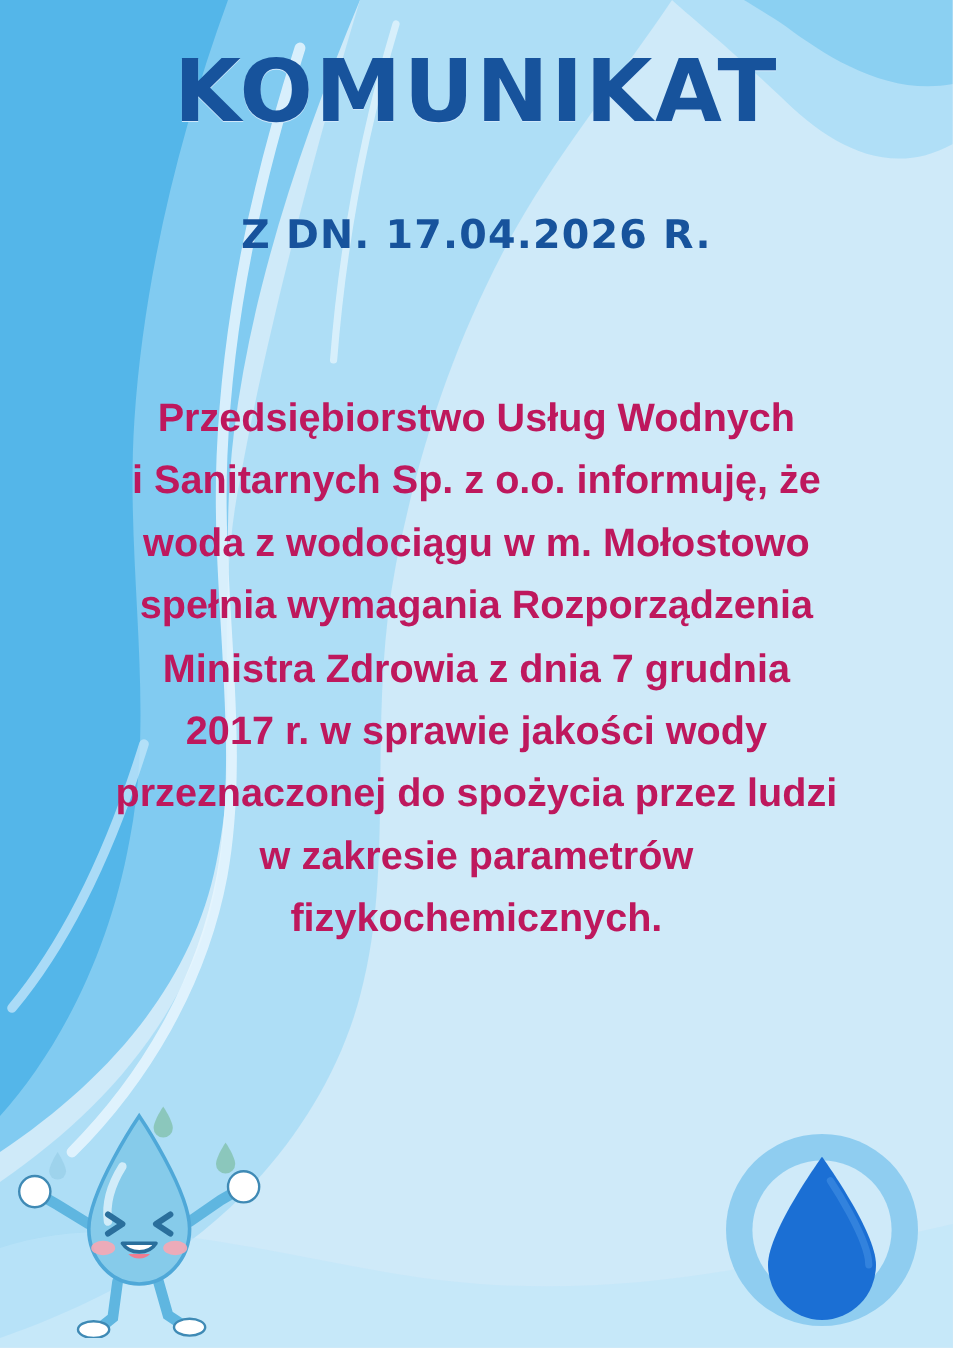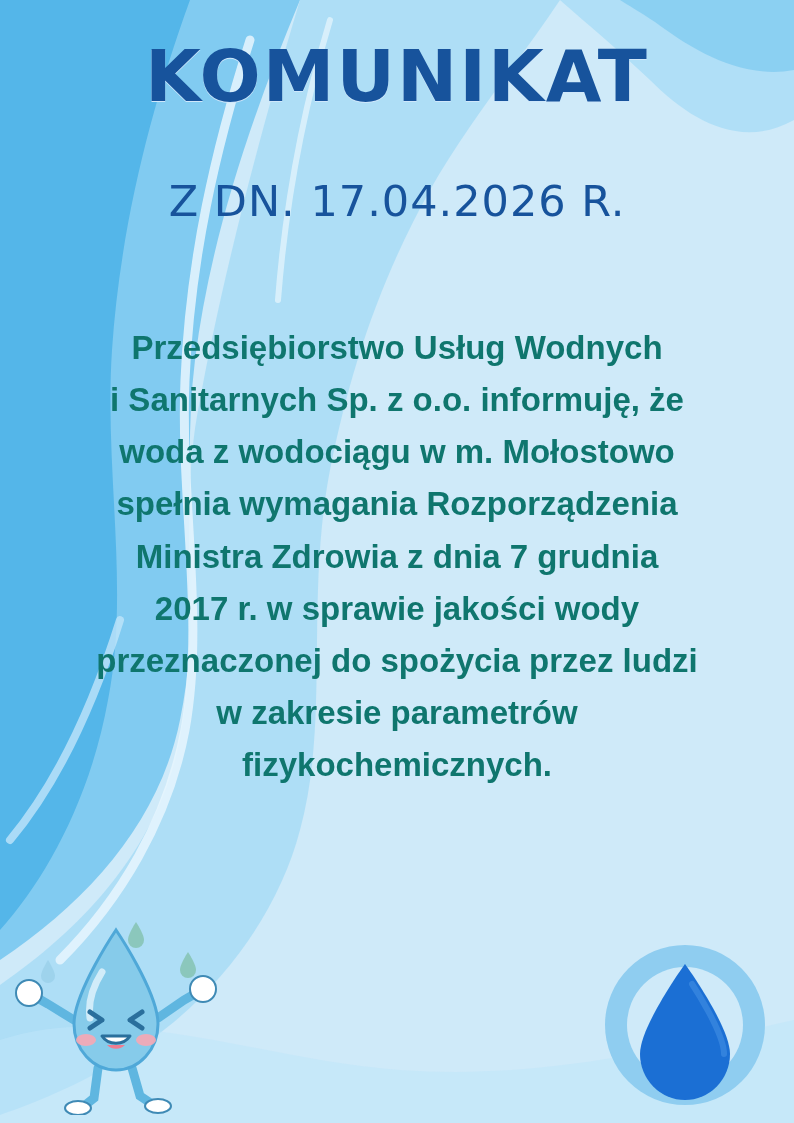--- a/index.html
+++ b/index.html
@@ -46,38 +46,38 @@
     font-size: 72px;
     line-height: 1.0;
     letter-spacing: 2px;
     color: #17539c;
     margin: 0;
     text-shadow: 0 1px 0 #cfe7fb;
   }
 
   .subtitle {
     font-family: "DejaVu Sans", sans-serif;
-    font-weight: normal;
-    font-size: 43px;
+    font-weight: bold;
+    font-size: 33px;
     letter-spacing: 1px;
     color: #17539c;
     margin: 64px 0 0 0;
   }
 
   .body-text {
     position: absolute;
     left: 45px;
     top: 322px;
     width: 704px;
     text-align: center;
     font-family: "Liberation Sans", sans-serif;
     font-weight: bold;
     font-size: 33px;
     line-height: 1.58;
-    color: #0f766e;
+    color: #be185d;
     white-space: pre-line;
   }
 
   
   .mascot {
     position: absolute;
     left: 12px;
     top: 900px;
     width: 220px;
     height: 215px;

